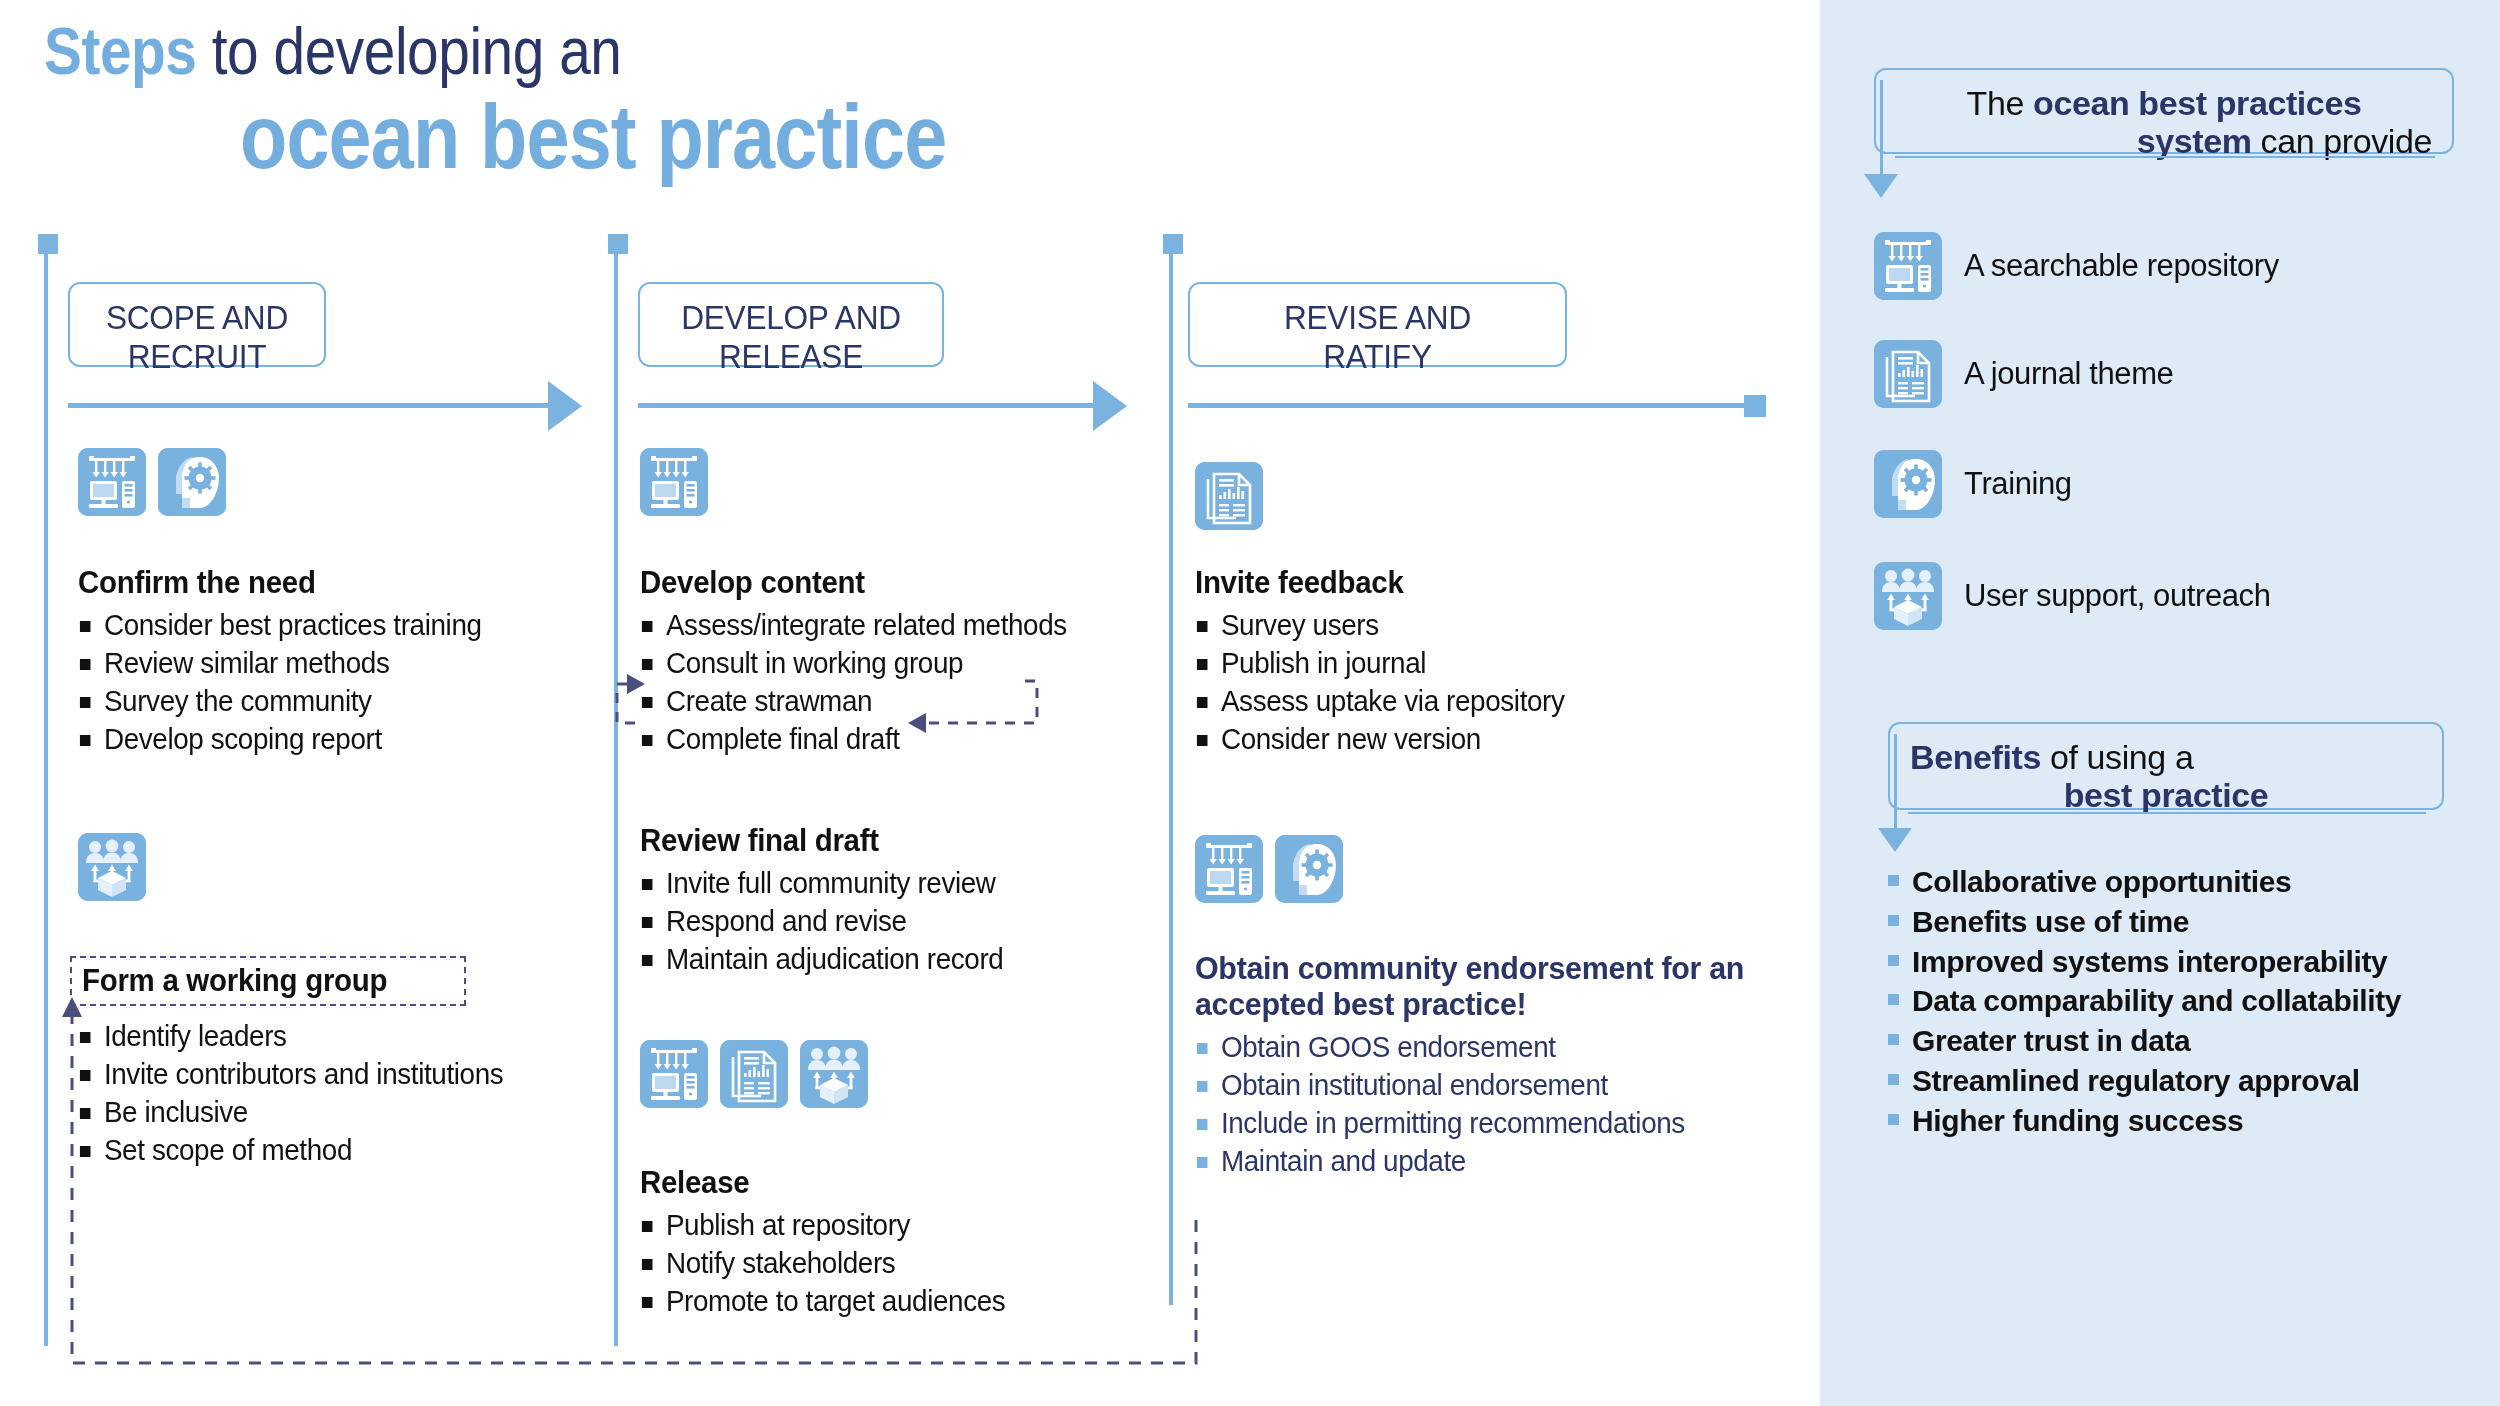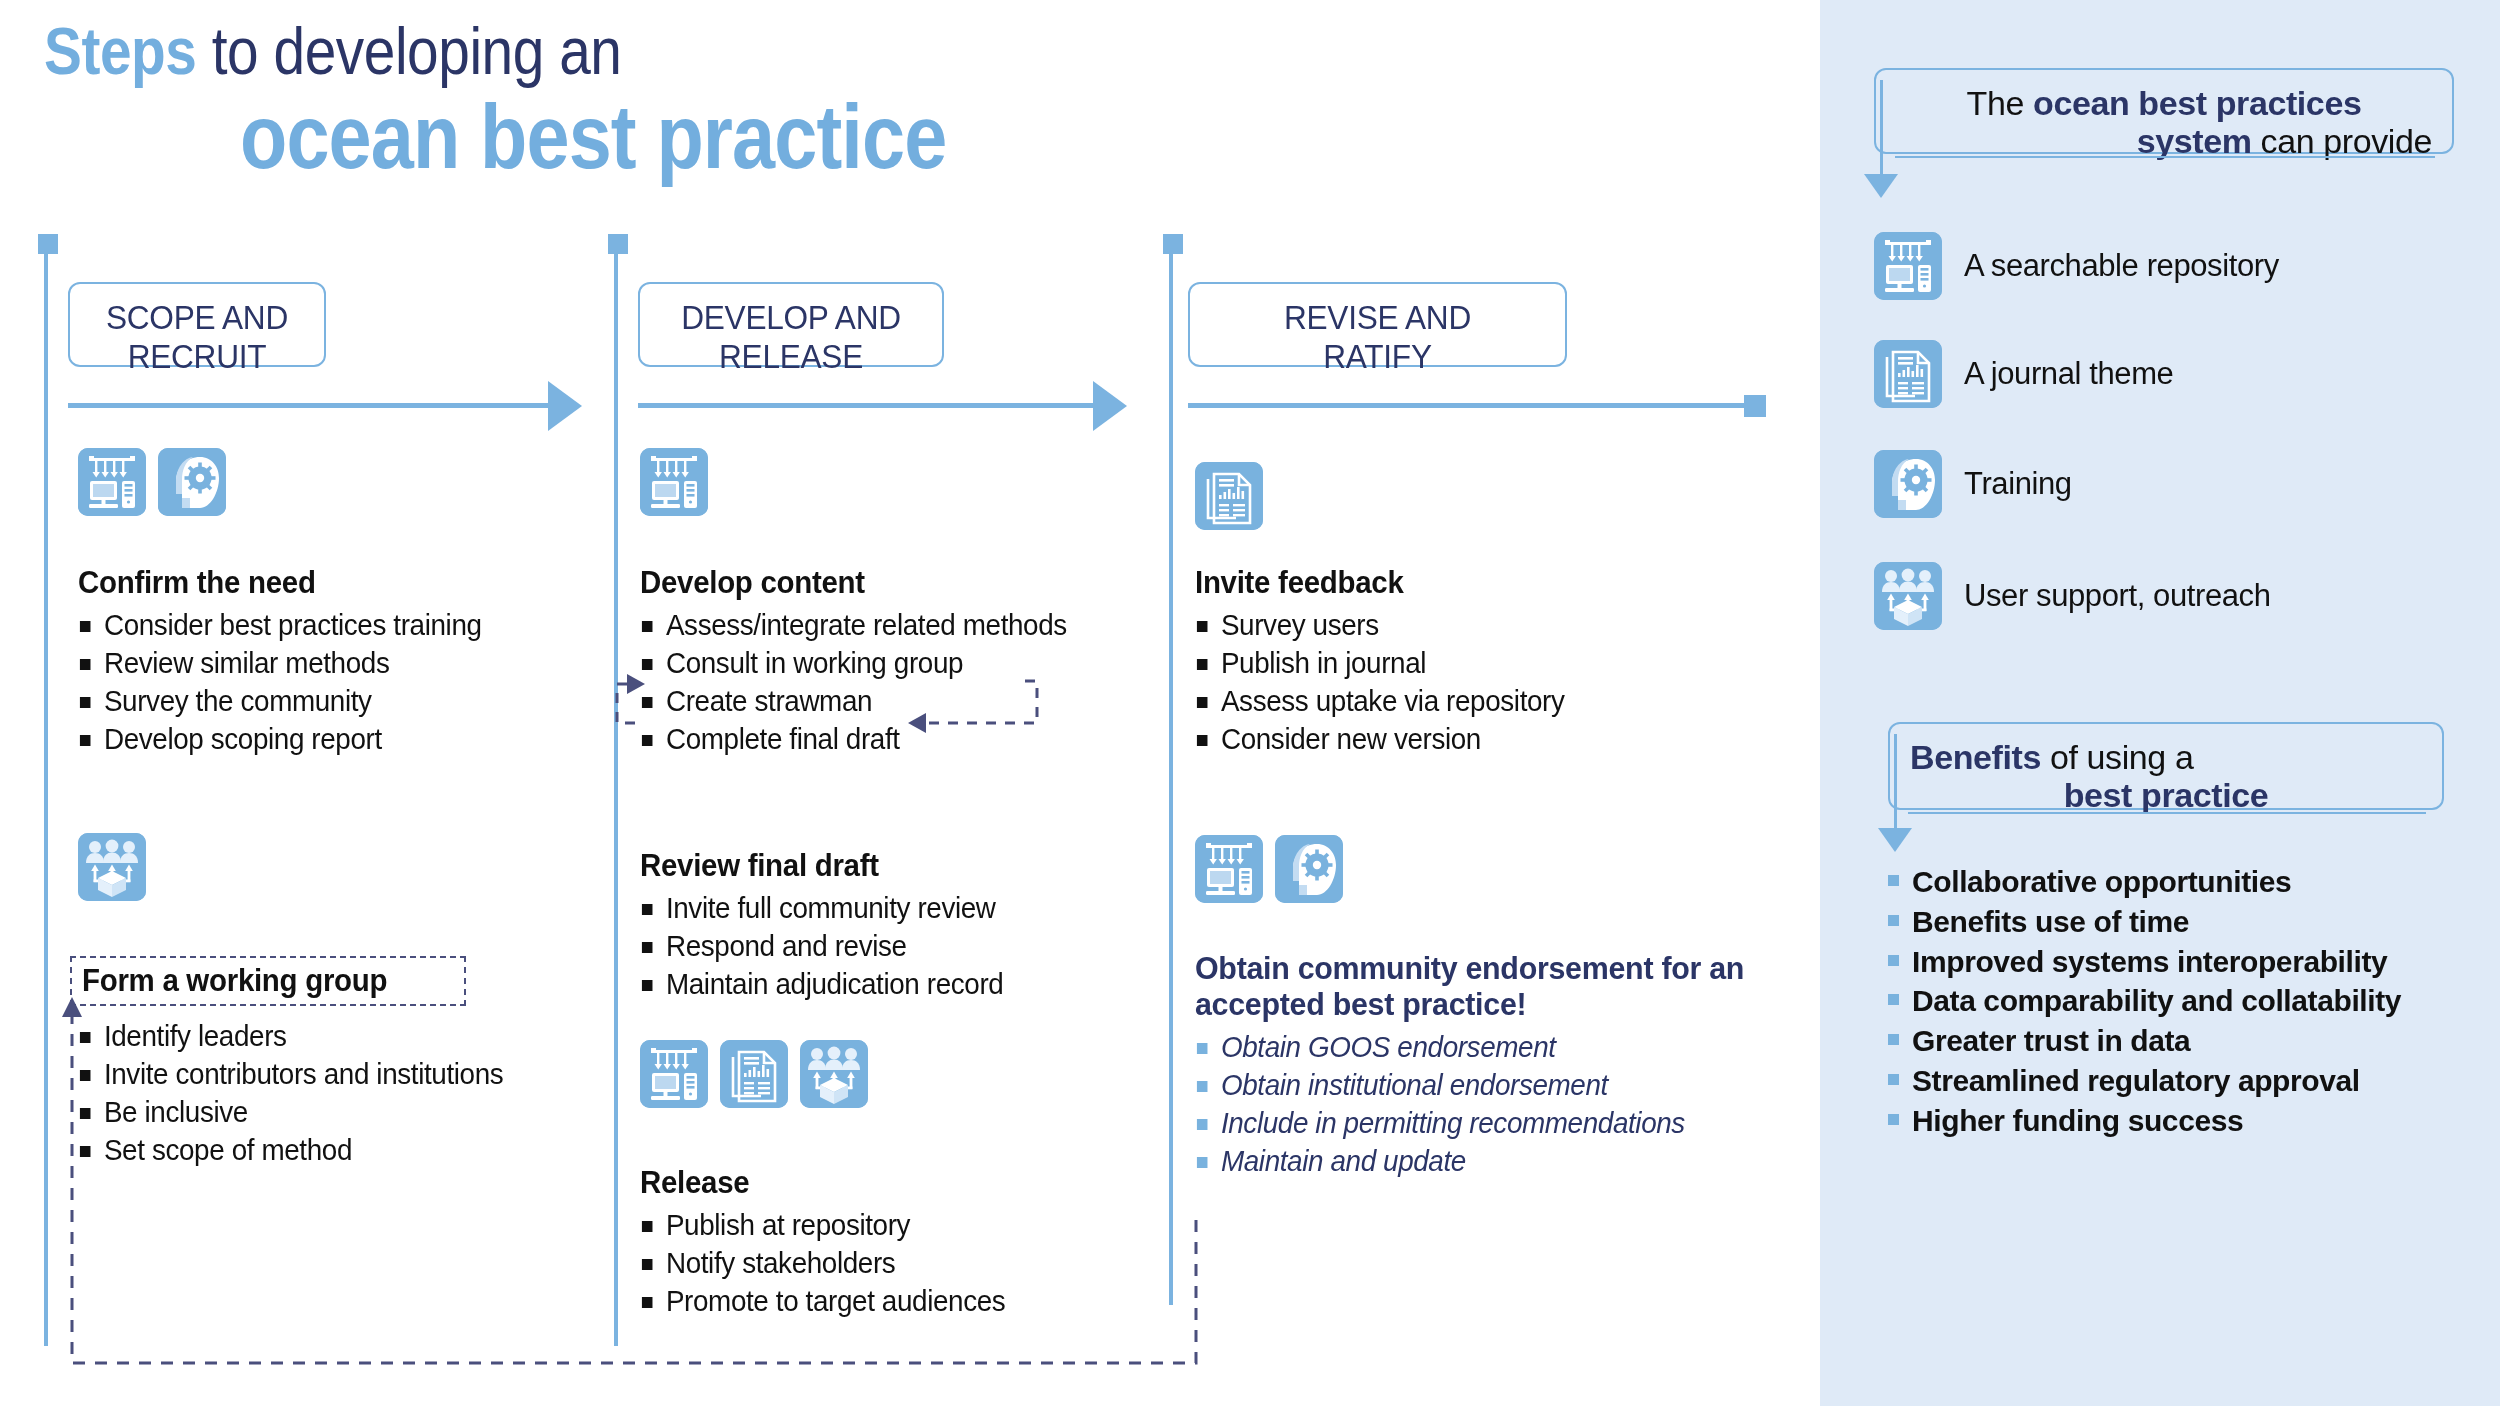--- a/index.html
+++ b/index.html
@@ -327,21 +327,21 @@
   <div class="blk" style="left:640px;top:565px;width:560px;">
     <h3>Develop content</h3>
     <ul>
       <li>Assess/integrate related methods</li>
       <li>Consult in working group</li>
       <li>Create strawman</li>
       <li>Complete final draft</li>
     </ul>
   </div>
 
-  <div class="blk" style="left:640px;top:823px;width:560px;margin-top:25px;">
+  <div class="blk" style="left:640px;top:823px;width:560px;">
     <h3>Review final draft</h3>
     <ul>
       <li>Invite full community review</li>
       <li>Respond and revise</li>
       <li>Maintain adjudication record</li>
     </ul>
   </div>
 
   <div class="icon-row" style="left:640px;top:1040px;">
     <span class="ic">
@@ -522,21 +522,21 @@
           <rect x="-15.5" y="-1.8" width="5" height="3.6" transform="rotate(45)"></rect>
           <rect x="10.5" y="-1.8" width="5" height="3.6" transform="rotate(45)"></rect>
           <circle r="4.2" fill="#ffffff"></circle>
         </g>
       </svg>
     </span>
   </div>
 
   <div class="blk lightbul" style="left:1195px;top:950px;width:640px;">
     <h3 class="navy" style="font-size:32px;width:600px;">Obtain community endorsement for an accepted best practice!</h3>
-    <ul style="margin-top:4px;font-style:italic;">
+    <ul style="margin-top:4px;">
       <li>Obtain GOOS endorsement</li>
       <li>Obtain institutional endorsement</li>
       <li>Include in permitting recommendations</li>
       <li>Maintain and update</li>
     </ul>
   </div>
 
   <svg class="overlay">
 
     <path d="M627 684 L617 684 L617 723 L643 723" fill="none" stroke="#4a4f7d" stroke-width="3" stroke-dasharray="10 9"></path>

